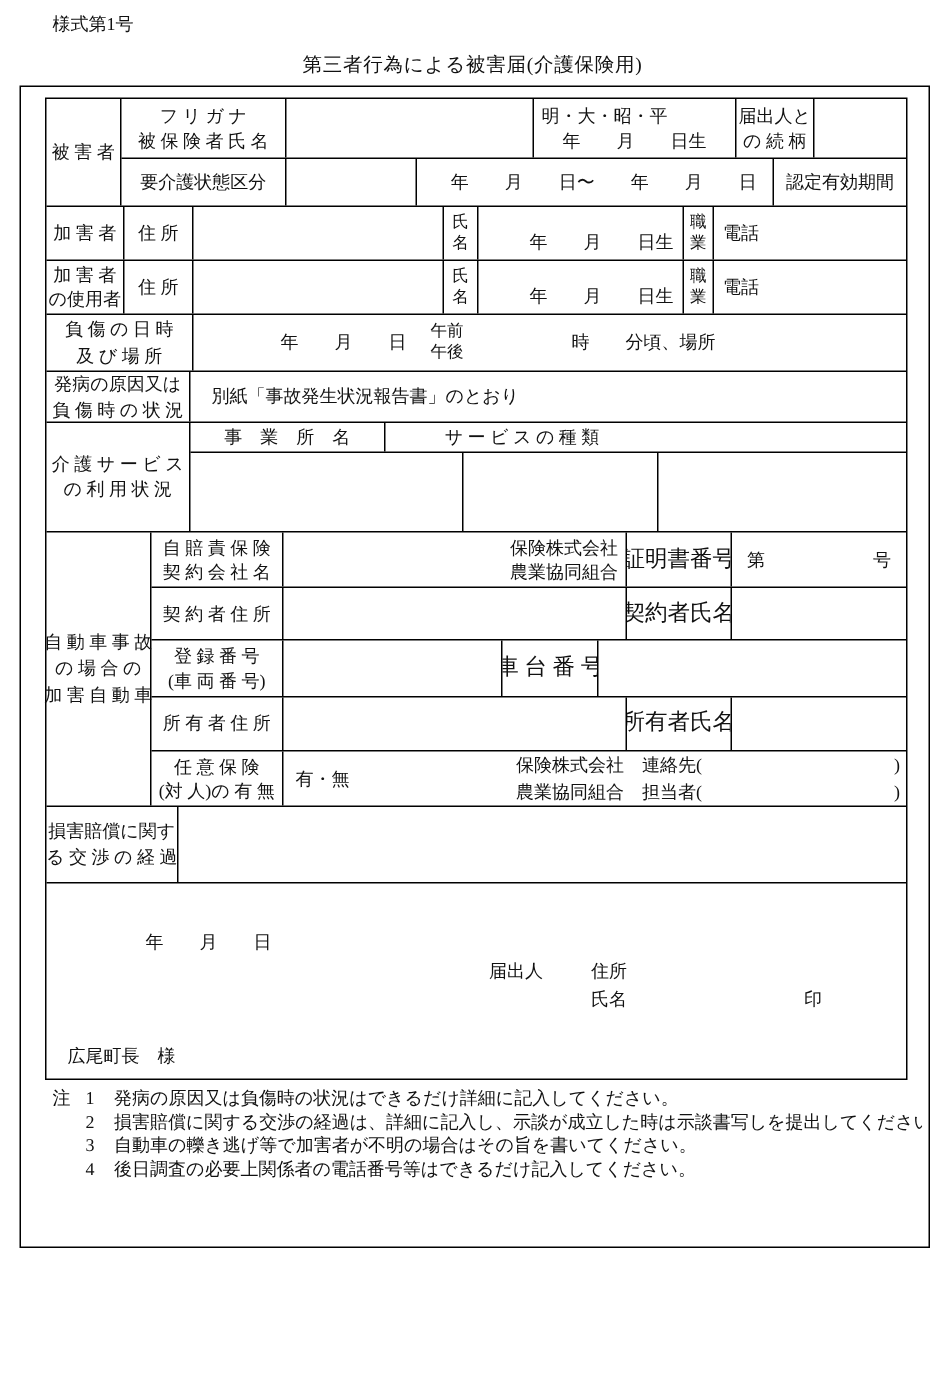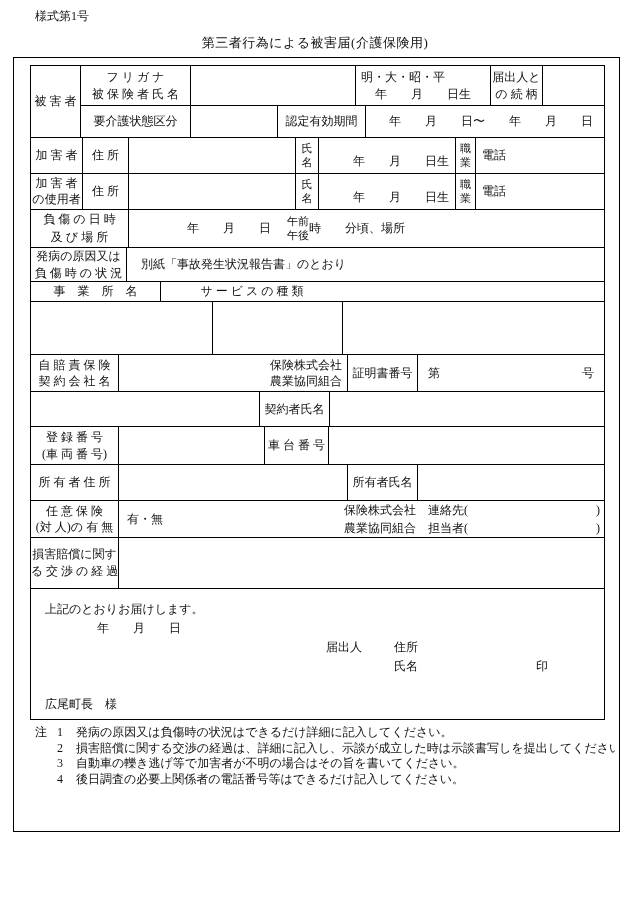--- a/index.html
+++ b/index.html
@@ -22,21 +22,21 @@
         justify-content:center;line-height:1.35;overflow:hidden;}
   .cell:last-child{border-right:none;}
   .grow{flex:1 1 auto;min-width:0;}
   .colc{flex-direction:column;}
   .leftal{justify-content:flex-start;}
   .rightal{justify-content:flex-end;}
   .startal{align-items:flex-start;}
   .endal{align-items:flex-end;}
   .stackchar span{display:inline-block;width:13px;word-break:break-all;
         text-align:center;font-size:11px;line-height:1.2;}
-  .sm{font-size:12px;}
+  .sm{font-size:15px;}
   .pline{display:flex;justify-content:flex-end;align-items:center;line-height:1.5;}
   .pgap{display:inline-block;width:128px;}
   .footerbox{position:relative;height:130px;}
   .fabs{position:absolute;white-space:nowrap;}
   .notes{margin:5px 4px 0 21px;font-size:12px;line-height:15.5px;}
   .nrow{display:flex;align-items:flex-start;}
   .nmark{flex:none;width:22px;}
   .nnum{flex:none;width:19px;}
   .ntext{flex:1;white-space:nowrap;overflow:hidden;}
   .ws{white-space:nowrap;}
@@ -69,25 +69,25 @@
             <span class="ws">届出人と</span>
             <span class="ws">の 続 柄</span>
           </div>
           <div class="cell grow"></div>
         </div>
         <div class="row" style="height:31px">
           <div class="cell" style="width:110px">
             <span class="ws">要介護状態区分</span>
           </div>
           <div class="cell" style="width:87px"></div>
+          <div class="cell grow" style="padding-left:12px">
+            <span class="ws">年　　月　　日〜　　年　　月　　日</span>
+          </div>
           <div class="cell" style="width:88px">
             <span class="ws">認定有効期間</span>
-          </div>
-          <div class="cell grow" style="padding-left:12px">
-            <span class="ws">年　　月　　日〜　　年　　月　　日</span>
           </div>
         </div>
       </div>
     </div>
 
     <div class="sec">
       <div class="slabel" style="width:52px">
         <span class="ws">加 害 者</span>
       </div>
       <div class="sbody">
@@ -145,78 +145,90 @@
         <span class="ws">及 び 場 所</span>
       </div>
       <div class="sbody">
         <div class="row" style="height:37px">
           <div class="cell grow leftal">
             <span class="ws" style="margin-left:58px">年　　月　　日</span>
             <span class="colc" style="display:flex;flex-direction:column;margin-left:16px;font-size:11px;line-height:1.25">
               <span>午前</span>
               <span>午後</span>
             </span>
-            <span class="ws" style="">時　　分頃、場所</span>
+            <span class="ws" style="margin-left:72px">時　　分頃、場所</span>
           </div>
         </div>
       </div>
     </div>
 
     <div class="sec">
       <div class="slabel" style="width:96px;line-height:1.35">
         <span class="ws">発病の原因又は</span>
         <span class="ws">負 傷 時 の 状 況</span>
       </div>
       <div class="sbody">
         <div class="row" style="height:33px">
           <div class="cell grow leftal" style="padding-left:14px">
             <span class="ws">別紙「事故発生状況報告書」のとおり</span>
           </div>
         </div>
       </div>
     </div>
 
     <div class="sec">
+      <div class="slabel" style="width:96px">
+        <span class="ws">介 護 サ ー ビ ス</span>
+        <span class="ws">の 利 用 状 況</span>
+      </div>
       <div class="sbody">
         <div class="row" style="height:20px">
           <div class="cell" style="width:130px">
             <span class="ws">事　業　所　名</span>
           </div>
           <div class="cell" style="width:182px">
             <span class="ws">サ ー ビ ス の 種 類</span>
           </div>
         </div>
         <div class="row" style="height:52px">
           <div class="cell" style="width:182px"></div>
           <div class="cell" style="width:130px"></div>
           <div class="cell grow"></div>
         </div>
       </div>
     </div>
 
     <div class="sec">
+      <div class="slabel" style="width:70px">
+        <span class="ws">自 動 車 事 故</span>
+        <span class="ws">の 場 合 の</span>
+        <span class="ws">加 害 自 動 車</span>
+      </div>
       <div class="sbody">
         <div class="row" style="height:37px">
           <div class="cell colc" style="width:88px">
             <span class="ws">自 賠 責 保 険</span>
             <span class="ws">契 約 会 社 名</span>
           </div>
           <div class="cell colc endal" style="width:229px;padding-right:5px">
             <span class="ws">保険株式会社</span>
             <span class="ws">農業協同組合</span>
           </div>
           <div class="cell" style="width:70px">
             <span class="ws sm">証明書番号</span>
           </div>
           <div class="cell grow" style="justify-content:space-between;padding:0 10px">
             <span>第</span>
             <span>号</span>
           </div>
         </div>
         <div class="row" style="height:35px">
+          <div class="cell" style="width:88px">
+            <span class="ws">契 約 者 住 所</span>
+          </div>
           <div class="cell" style="width:229px"></div>
           <div class="cell" style="width:70px">
             <span class="ws sm">契約者氏名</span>
           </div>
           <div class="cell grow"></div>
         </div>
         <div class="row" style="height:38px">
           <div class="cell colc" style="width:88px">
             <span class="ws">登 録 番 号</span>
             <span class="ws">(車 両 番 号)</span>
@@ -272,21 +284,20 @@
       <div class="sbody">
         <div class="row" style="height:50px">
           <div class="cell grow"></div>
         </div>
       </div>
     </div>
 
     <div class="sec">
       <div class="sbody">
         <div class="row footerbox" style="height:130px">
-          <span class="fabs" style="left:14px;top:12px">上記のとおりお届けします。</span>
           <span class="fabs" style="left:66px;top:31px">年　　月　　日</span>
           <span class="fabs" style="left:295px;top:50px">届出人</span>
           <span class="fabs" style="left:363px;top:50px">住所</span>
           <span class="fabs" style="left:363px;top:69px">氏名</span>
           <span class="fabs" style="left:505px;top:69px">印</span>
           <span class="fabs" style="left:14px;top:107px">広尾町長　様</span>
         </div>
       </div>
     </div>
 

